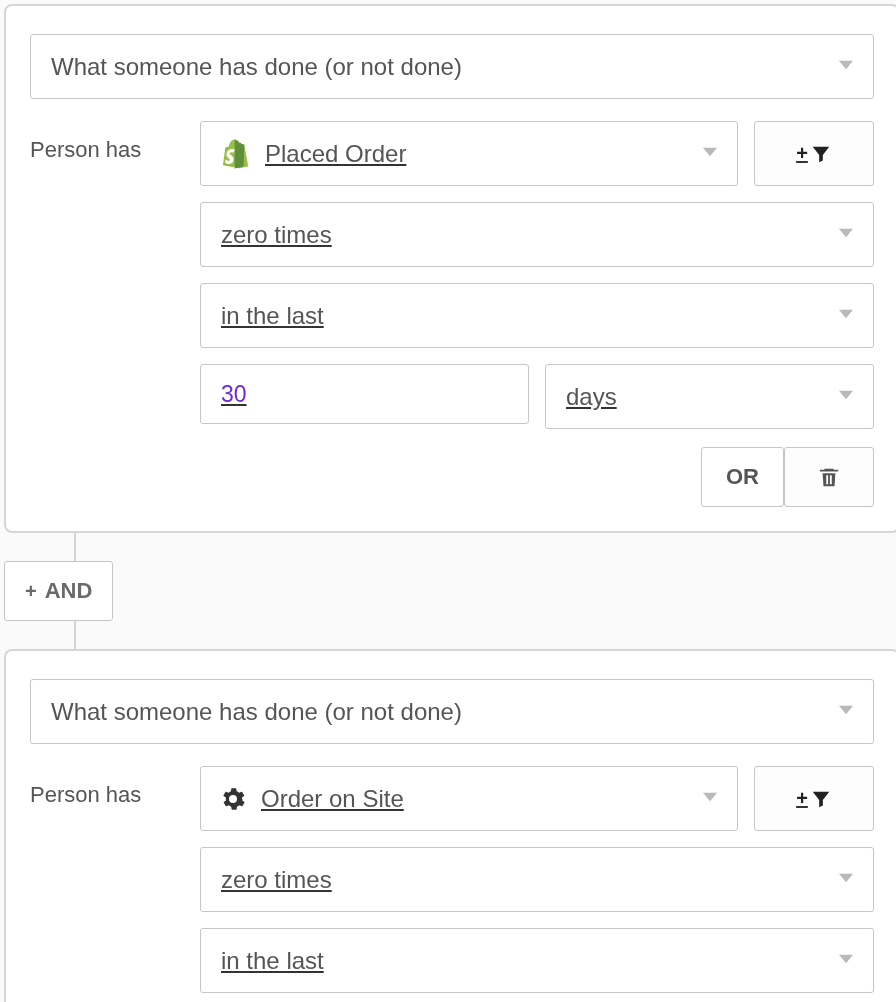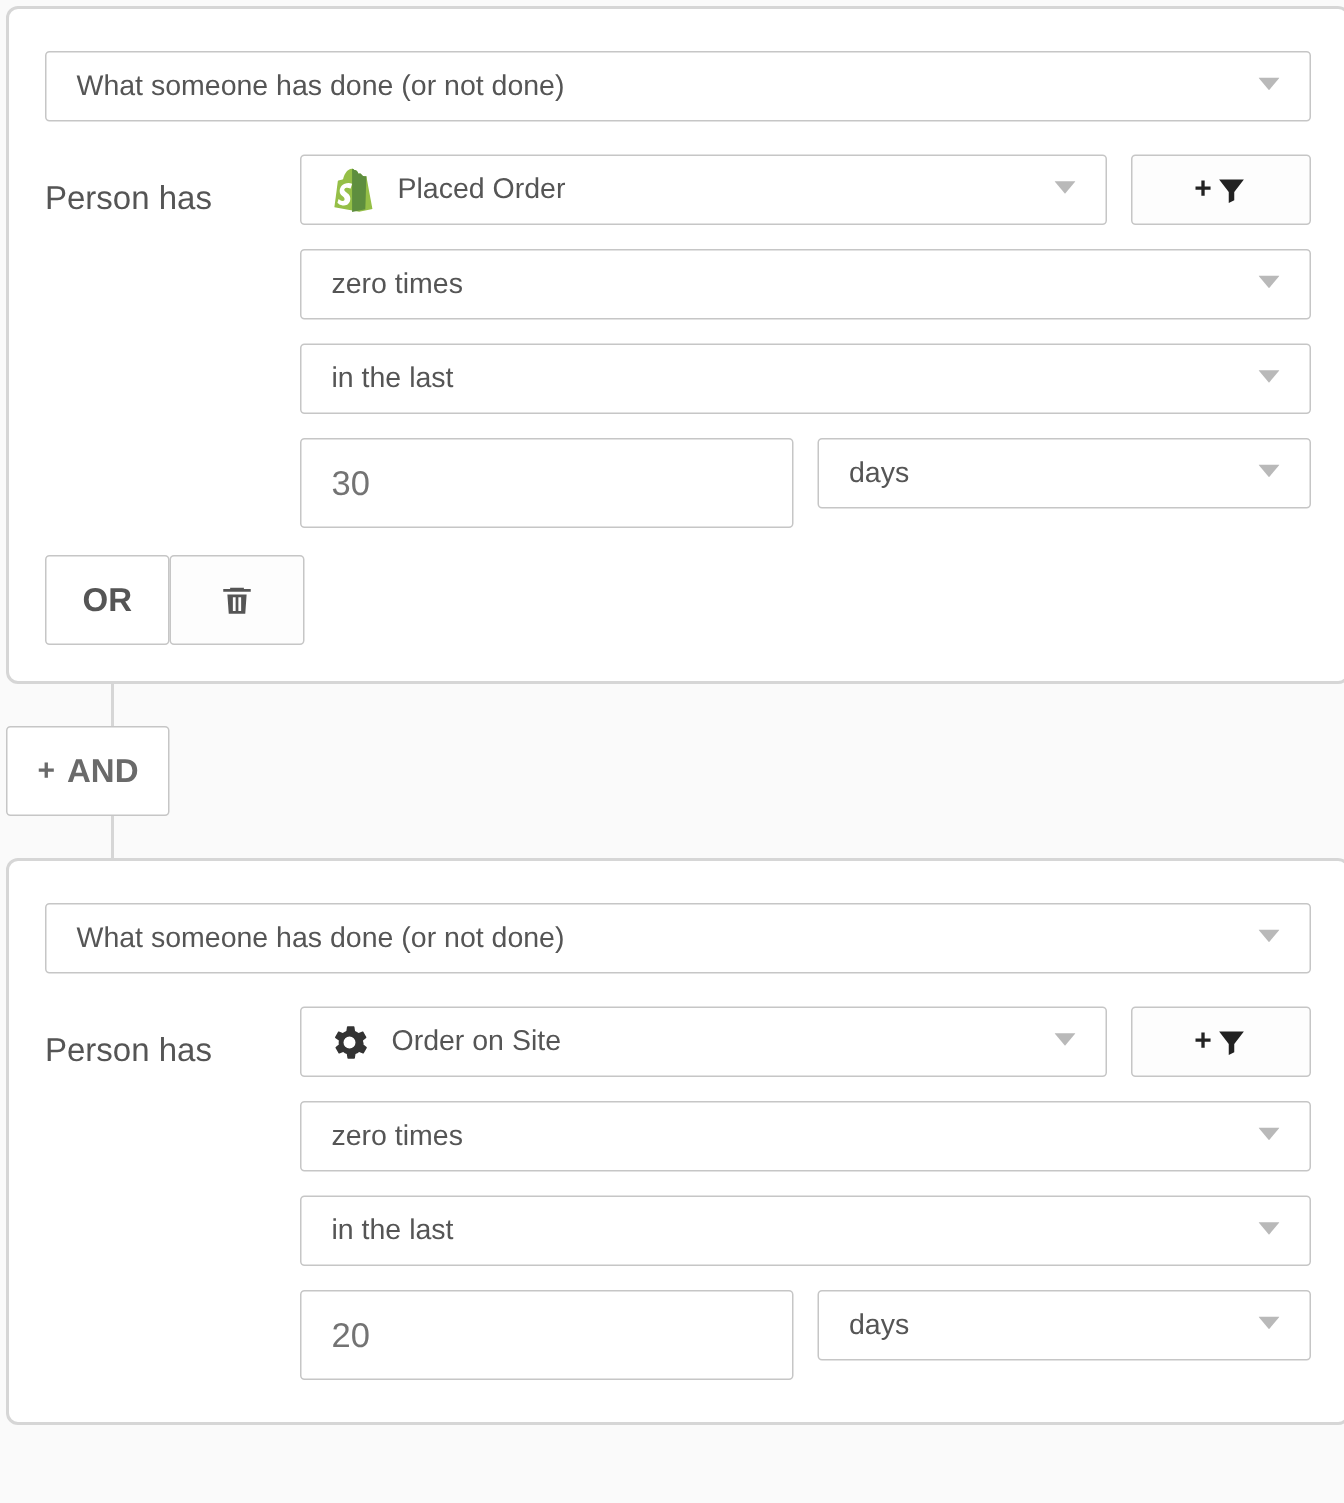--- a/index.html
+++ b/index.html
@@ -18,25 +18,25 @@
       border: 2px solid #d6d6d6;
       border-radius: 8px;
       background: #fff;
       padding: 28px 24px 24px 24px;
     }
     .sel {
       width: 100%;
       border: 1px solid #c6c6c6;
       border-radius: 3px;
       background: #fff;
-      height: 47px;
+      height: 65px;
       display: flex;
       align-items: center;
       padding: 0 20px;
-      font-size: 19px;
+      font-size: 24px;
       color: #555;
       cursor: pointer;
       position: relative;
     }
     .sel .caret {
       margin-left: auto;
       color: #b9b9b9;
       font-size: 14px;
     }
     .caret svg { width: 14px; height: 14px; }
@@ -56,20 +56,21 @@
     .fields-col {
       flex: 1;
       display: flex;
       flex-direction: column;
       gap: 16px;
     }
     .line {
       display: flex;
       gap: 16px;
       align-items: stretch;
+      text-decoration: underline;
     }
     .sel-metric {
       flex: 1;
     }
     .sel-metric .ico {
       margin-right: 16px;
       display: flex;
       align-items: center;
     }
     .add-filter {
@@ -90,29 +91,29 @@
     .input {
       flex: 1;
       border: 1px solid #c6c6c6;
       border-radius: 3px;
       background: #fff;
       height: 60px;
       display: flex;
       align-items: center;
       padding: 0 20px;
       font-size: 23px;
-      color: #737373;
+      color: #6d28d9;
     }
     .split .input { flex: 1; }
     .split .sel { flex: 1; }
 
     .footer-row {
       display: flex;
       align-items: center;
-      justify-content: flex-start;
+      justify-content: flex-end;
       margin-top: 18px;
     }
     .or-btn {
       border: 1px solid #c6c6c6;
       border-radius: 3px;
       background: #fff;
       height: 60px;
       padding: 0 24px;
       display: flex;
       align-items: center;

